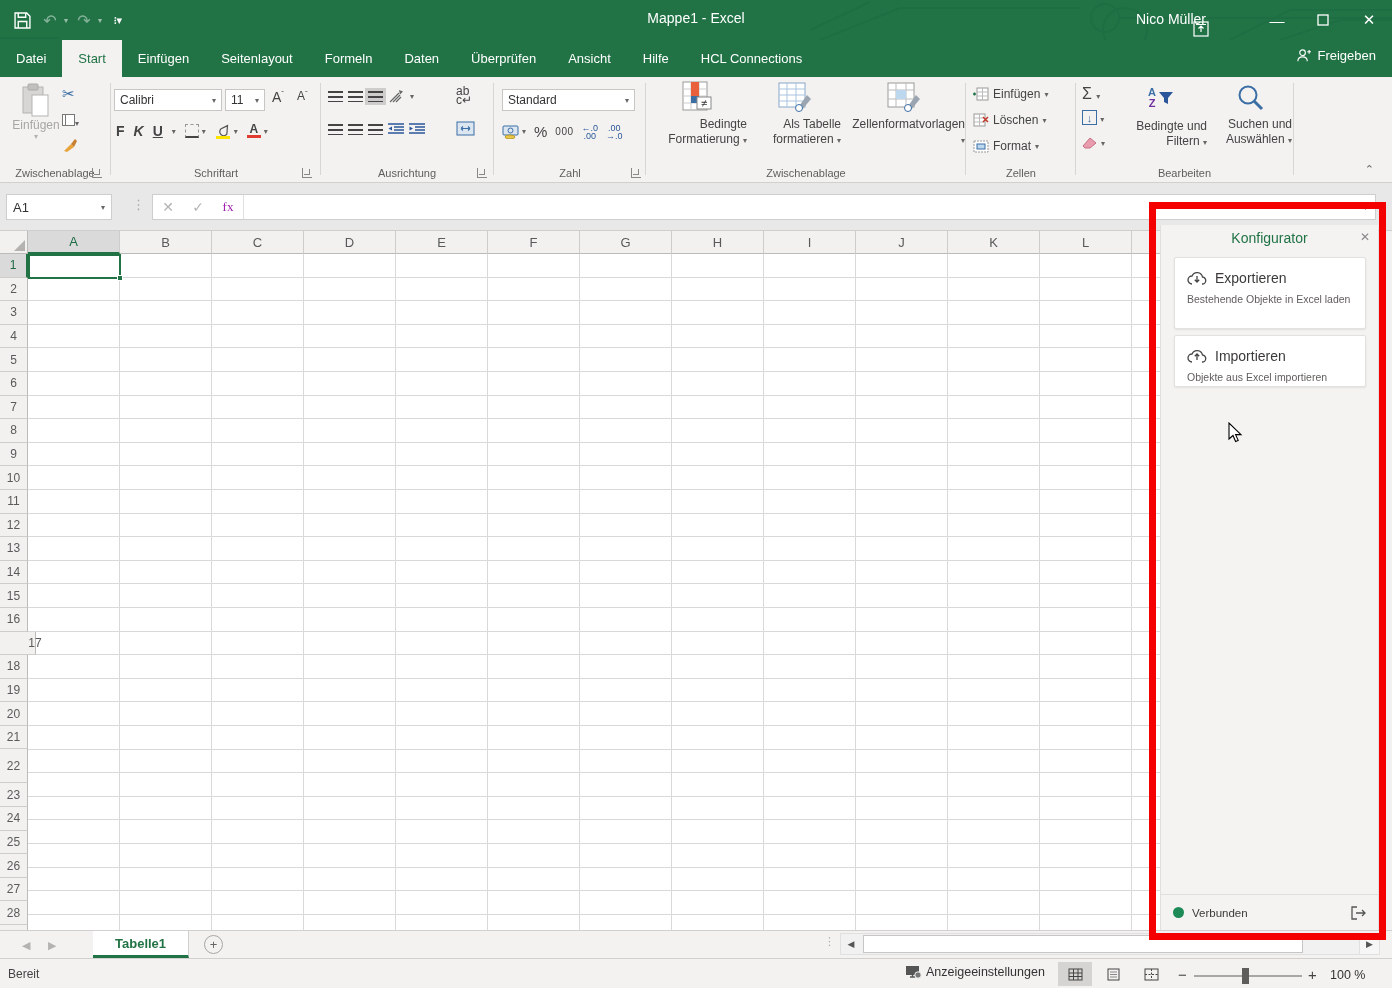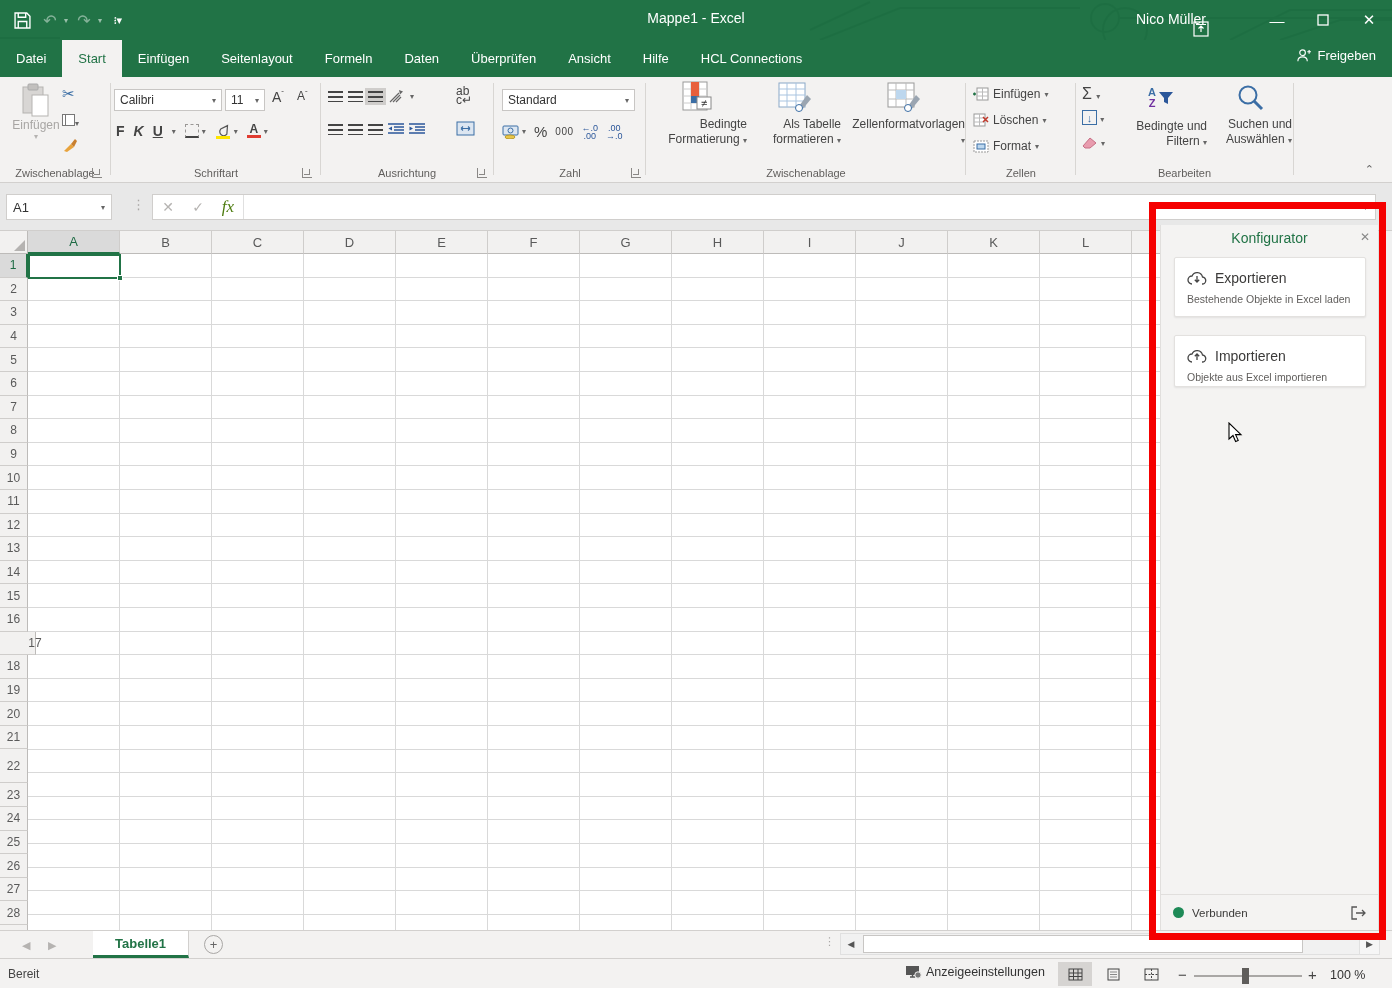--- a/index.html
+++ b/index.html
@@ -42,21 +42,21 @@
   .fmt-big { position:absolute; top:4px; text-align:center; font-size:12px; color:#444; }
   .fmt-big .lbl { line-height:15px; margin-top:4px;text-align:right; }
   .minrow { display:flex; align-items:center; gap:5px; }
   .cells-row { position:absolute; left:6px; display:flex; align-items:center; gap:4px; font-size:12px; color:#444; }
 
   
   #formularow { left:0; top:183px; width:1392px; height:48px; background:#e8e8e8; border-bottom:1px solid #d0cecc; }
   #namebox { position:absolute; left:6px; top:11px; width:106px; height:26px; background:#fff; border:1px solid #d0cecc; display:flex; align-items:center; padding:0 6px; justify-content:space-between; font-size:13px; }
   #fx-strip { position:absolute; left:152px; top:11px; width:1224px; height:26px; background:#fff; border:1px solid #d0cecc; display:flex; align-items:center; }
   .fxb { width:30px; text-align:center; color:#b5b3b1; font-size:14px; }
-  #fx-label { font-family:"Liberation Serif", serif; font-style:italic; color:#4d7c0f; font-size:17px; }
+  #fx-label { font-family:"Liberation Serif", serif; color:#a21caf; font-size:13px; }
   #fbar-expand { position:absolute; right:24px; top:18px; color:#666; font-size:10px; }
   .vdots { position:absolute; left:132px; top:14px; color:#a9a7a5; font-size:13px; letter-spacing:1px; }
 
   
   #grid { left:0; top:231px; width:1392px; height:699px; background:#fff; overflow:hidden; }
   #corner { position:absolute; left:0; top:0; width:28px; height:23px; background:#f2f1f0; border-right:1px solid #bdbbb9; border-bottom:1px solid #bdbbb9; }
   #corner:after { content:""; position:absolute; right:2px; bottom:2px; border-left:11px solid transparent; border-bottom:11px solid #b5b3b1; }
   #colheads { position:absolute; left:28px; top:0; height:23px; display:flex; }
   .ch { height:23px; border-right:1px solid #cfcdcb; border-bottom:1px solid #bdbbb9; background:#f2f1f0; color:#5a5a5a; font-size:13px; display:flex; align-items:center; justify-content:center; }
   .ch.sel { background:#dadada; color:#1e6b44; border-bottom:2px solid #217346; }
@@ -477,21 +477,21 @@
       </div>
     <div id="sel-cell"></div>
     <div id="sel-handle"></div>
     <div id="vscroll"></div>
   </div>
 
   <div id="pane" class="abs">
     <div id="pane-title">Konfigurator</div>
     <div id="pane-close">✕</div>
 
-    <div class="card" style="top:32px;height:60px;">
+    <div class="card" style="top:32px;height:72px;">
       <div class="card-head">
         <svg width="20" height="15" viewBox="0 0 20 15">
           <path d="M5 13 a4 4 0 0 1 0 -8 a5.5 5.5 0 0 1 10.5 1 a3.5 3.5 0 0 1 -0.5 7" fill="none" stroke="#444" stroke-width="1.3"></path>
           <path d="M10 5 v6 M7.8 8.8 L10 11 L12.2 8.8" fill="none" stroke="#444" stroke-width="1.3"></path>
         </svg>
         <span>Exportieren</span>
       </div>
       <div class="card-desc">Bestehende Objekte  in Excel laden</div>
     </div>
 

